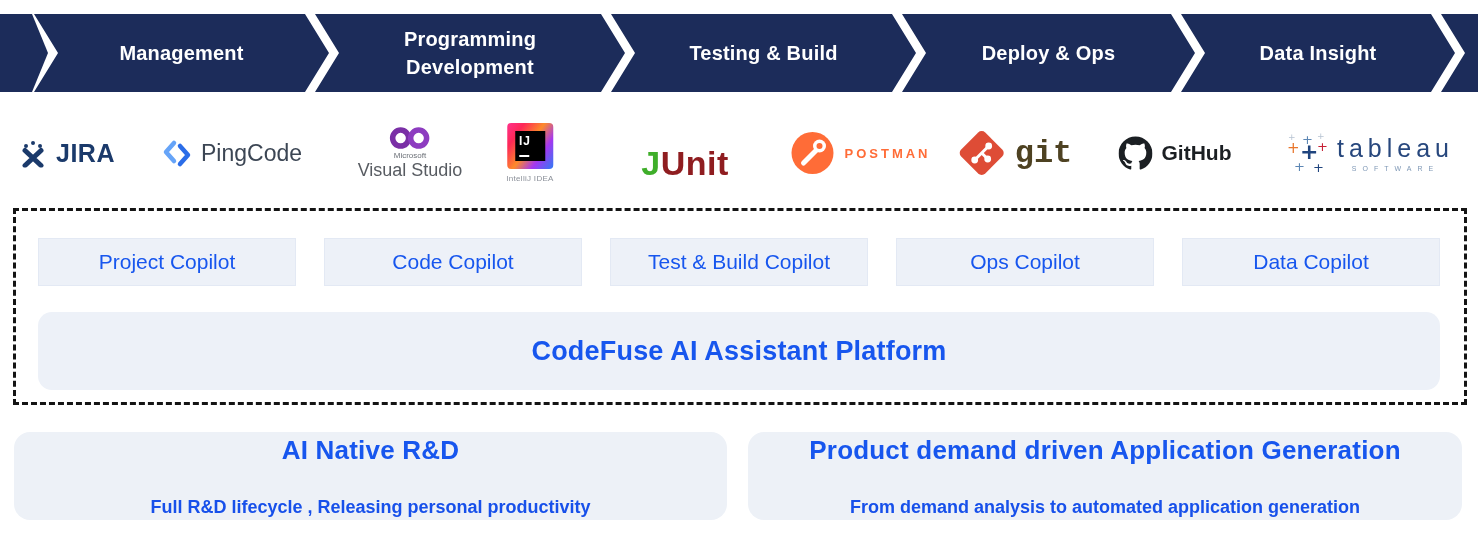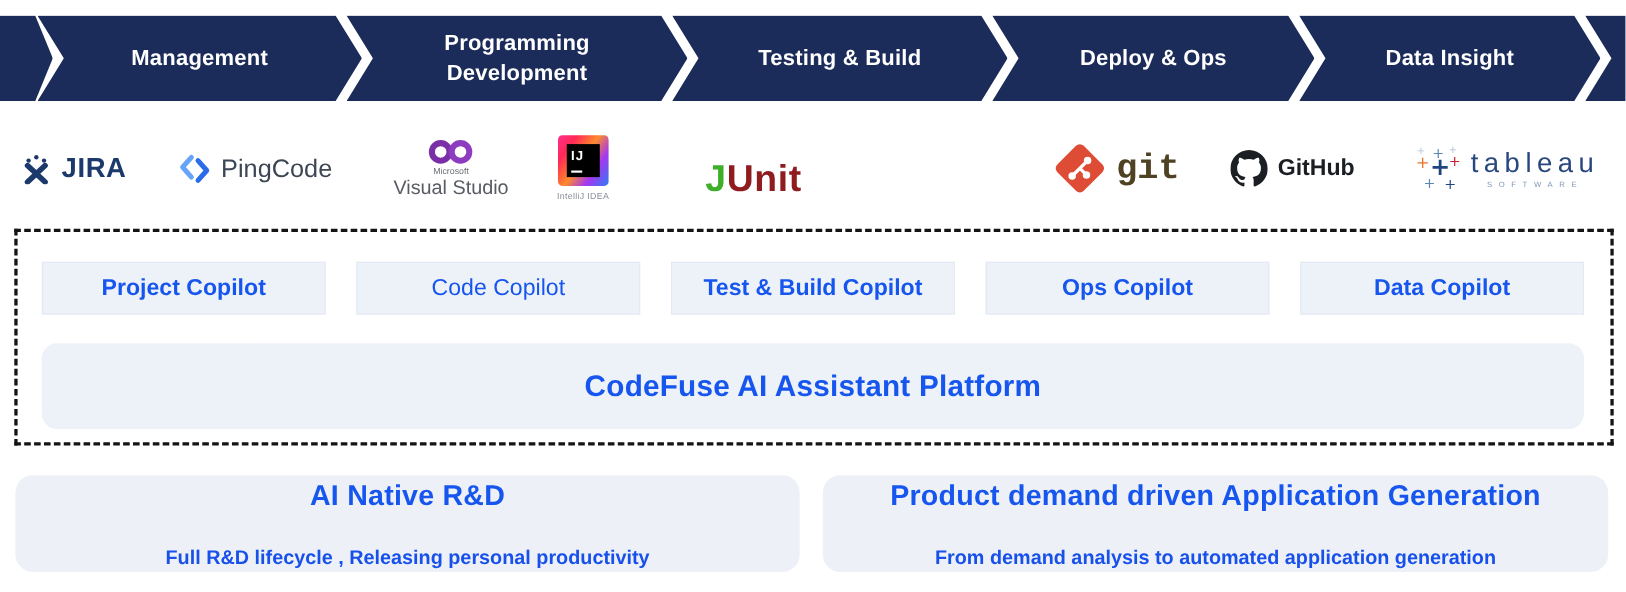--- a/index.html
+++ b/index.html
@@ -48,21 +48,21 @@
   .git-diamond-wrap svg{position:absolute;left:0;top:0;}
   .git-word{font-family:Liberation Mono, monospace;font-size:32px;font-weight:700;color:#4e4222;}
   .github-word{font-size:21px;font-weight:700;color:#1b1f23;}
   .tableau-text{display:flex;flex-direction:column;align-items:center;gap:2px;}
   .tableau-word{font-size:25px;color:#27477d;letter-spacing:5px;font-weight:500;}
   .tableau-caption{font-size:7px;color:#7f98b6;letter-spacing:6px;}
 
   
   .dashed-box{position:absolute;left:13px;top:208px;width:1454px;height:197px;border:3px dashed #141414;}
   .copilot{position:absolute;top:238px;height:48px;width:258px;background:var(--panel);border:1px solid var(--panel-border);
-    display:flex;align-items:center;justify-content:center;color:var(--blue);font-size:21px;font-weight:700;}
+    display:flex;align-items:center;justify-content:center;color:var(--blue);font-size:21px;font-weight:400;}
   .copilot.regular{font-weight:400;}
   .c1{left:38px}.c2{left:324px}.c3{left:610px}.c4{left:896px}.c5{left:1182px}
   .platform-bar{position:absolute;left:38px;top:312px;width:1402px;height:78px;background:var(--panel);border-radius:14px;
     display:flex;align-items:center;justify-content:center;color:var(--blue);font-size:27px;font-weight:600;letter-spacing:.2px;}
 
   
   .benefit{position:absolute;top:432px;height:88px;background:#edf1f7;border-radius:16px;
     display:flex;flex-direction:column;align-items:center;justify-content:center;gap:7px;}
   .b1{left:14px;width:713px;}
   .b2{left:748px;width:714px;}
@@ -141,20 +141,29 @@
           <span class="ij-bar"></span>
         </div>
       </div>
       <span class="ij-caption">IntelliJ IDEA</span>
     </div>
 
     <div class="tool" style="left:685px">
       <span class="junit-word"><span class="junit-j">J</span><span class="junit-unit">Unit</span></span>
     </div>
 
+    <div class="tool" style="left:860px">
+      <svg width="46" height="46" viewBox="0 0 46 46">
+        <circle cx="23" cy="23" r="21" fill="#ff6c37"></circle>
+        <line x1="14" y1="33" x2="28" y2="19" stroke="#fff" stroke-width="5" stroke-linecap="round"></line>
+        <circle cx="30" cy="16" r="6.5" fill="#fff"></circle>
+        <circle cx="30" cy="16" r="3" fill="#ff6c37"></circle>
+      </svg>
+      <span class="postman-word">POSTMAN</span>
+    </div>
 
     <div class="tool" style="left:1015px">
       <div class="git-diamond-wrap">
         <div class="git-diamond"></div>
         <svg width="48" height="48" viewBox="0 0 48 48">
           <line x1="17" y1="31" x2="31" y2="17" stroke="#fff" stroke-width="3"></line>
           <line x1="24" y1="24" x2="30" y2="30" stroke="#fff" stroke-width="3"></line>
           <circle cx="17" cy="31" r="3.4" fill="#fff"></circle>
           <circle cx="31" cy="17" r="3.4" fill="#fff"></circle>
           <circle cx="30" cy="30" r="3.4" fill="#fff"></circle>

